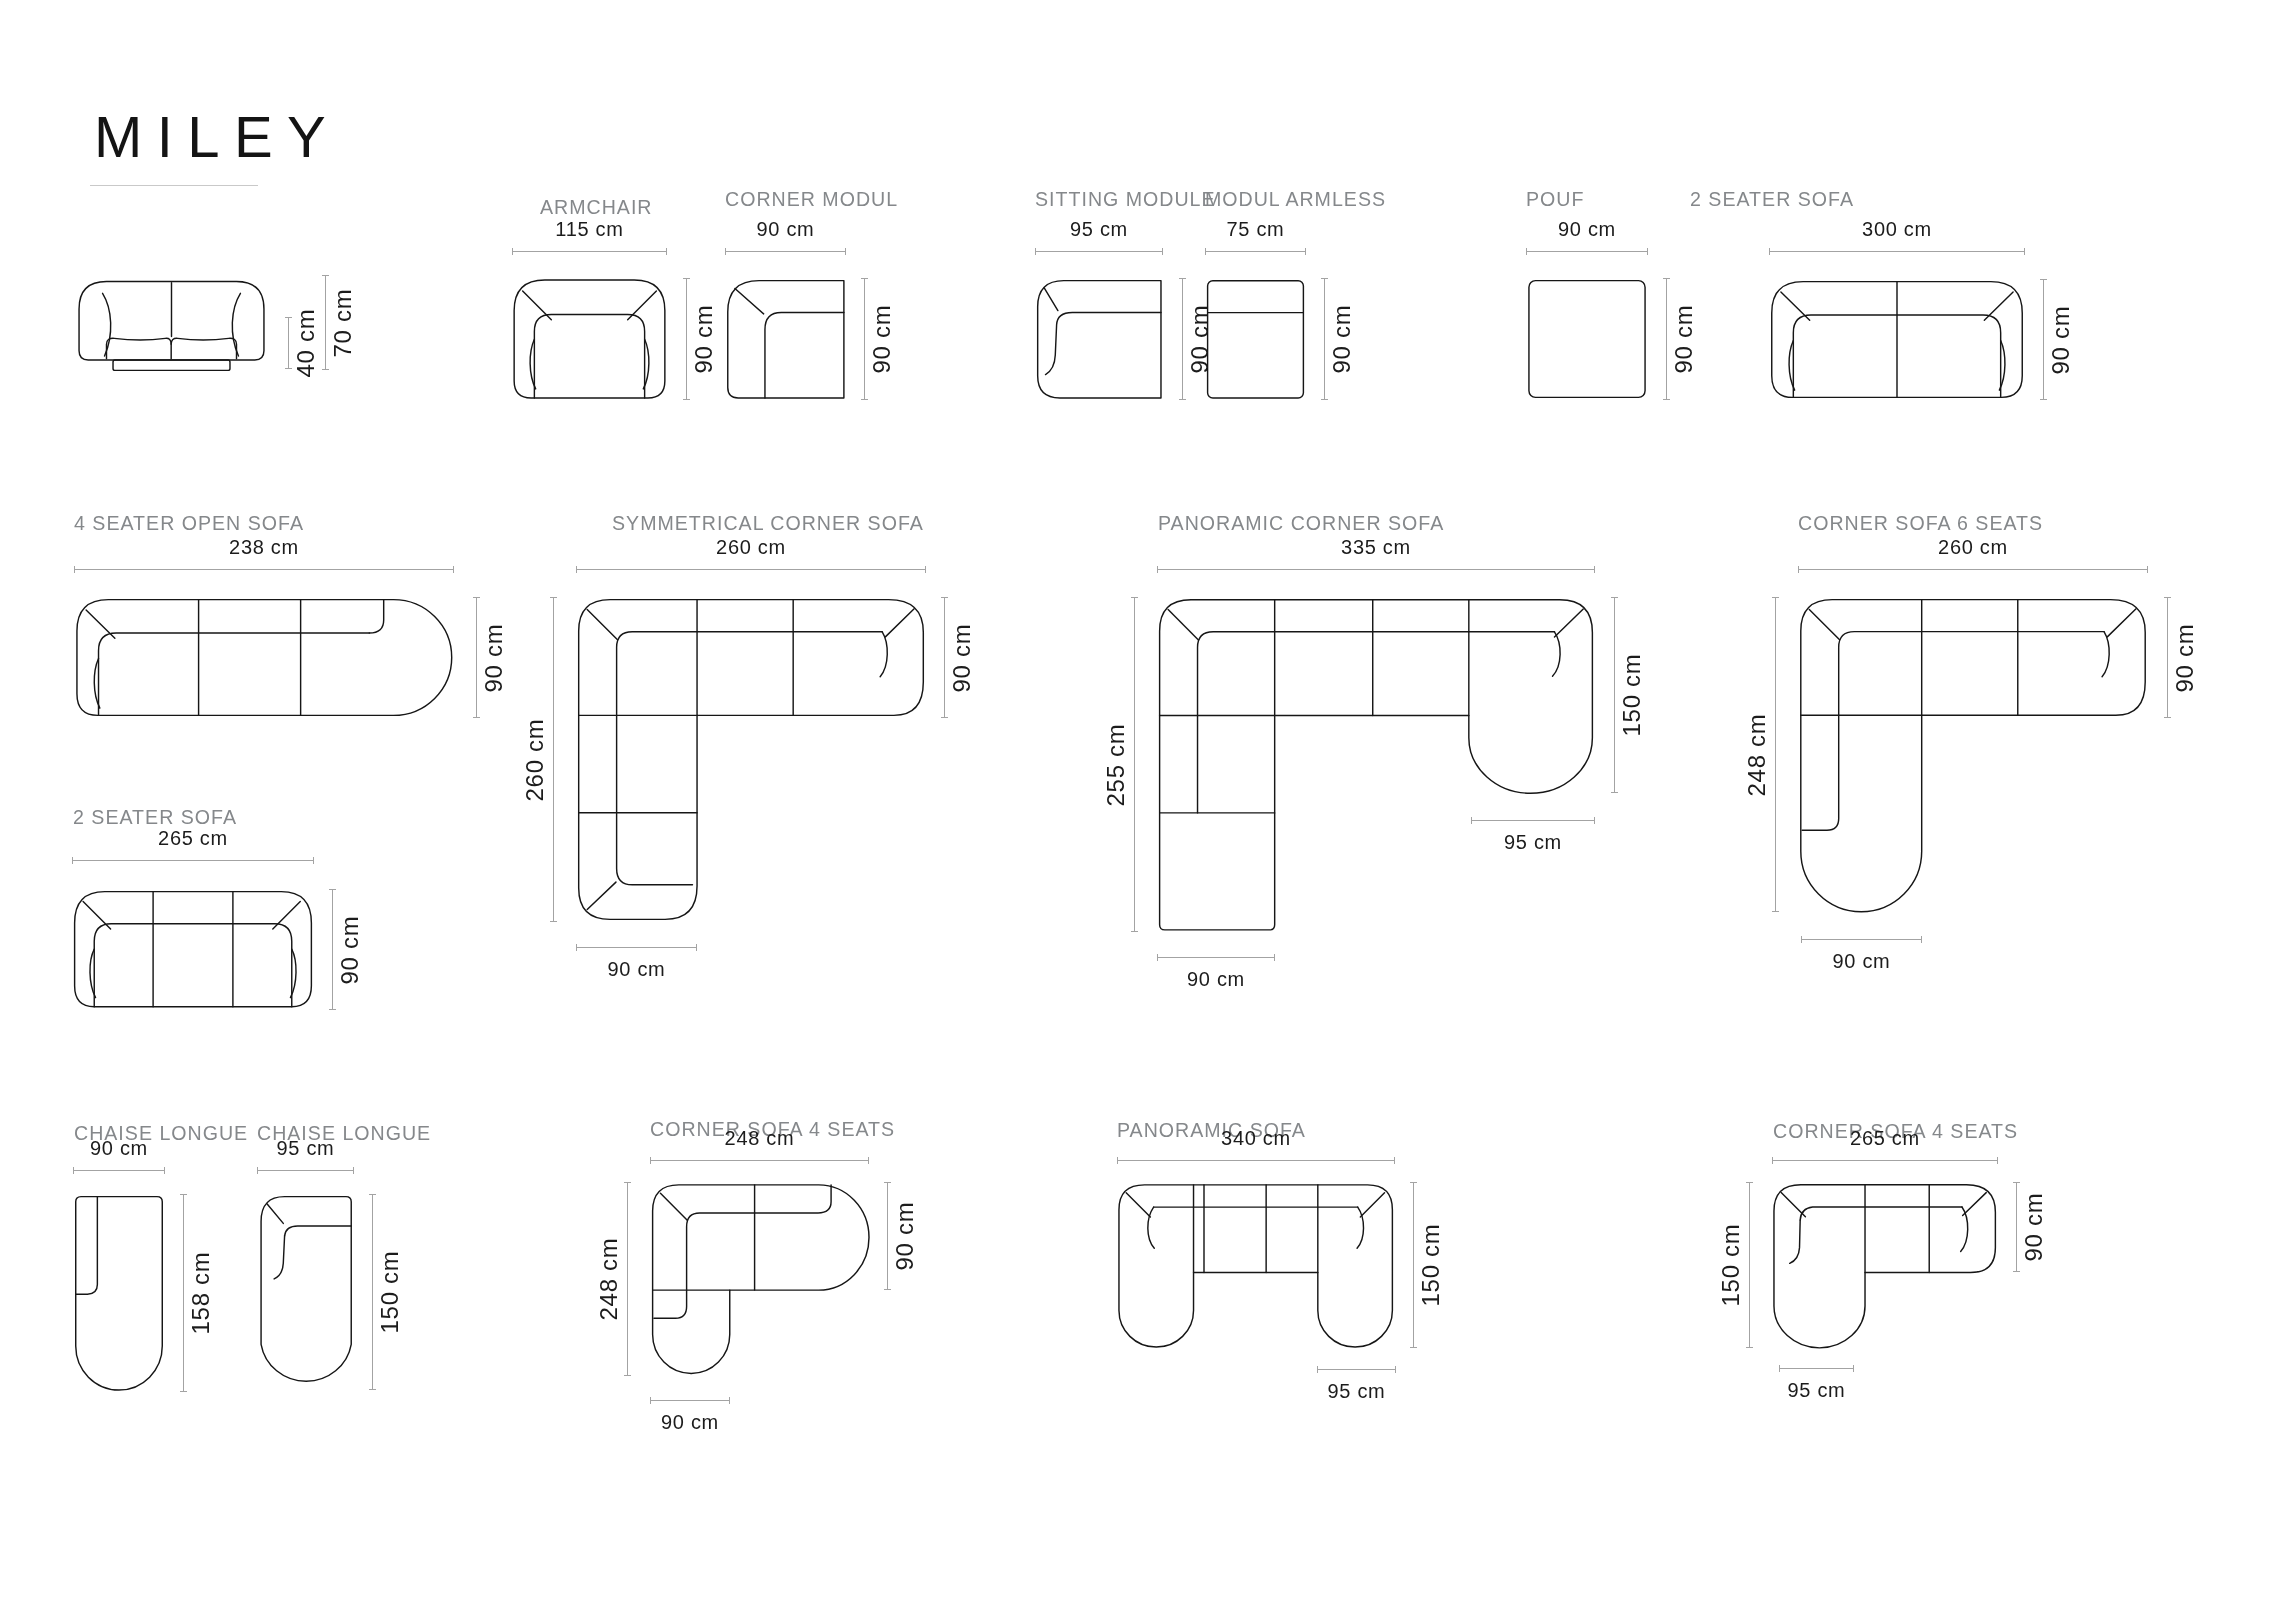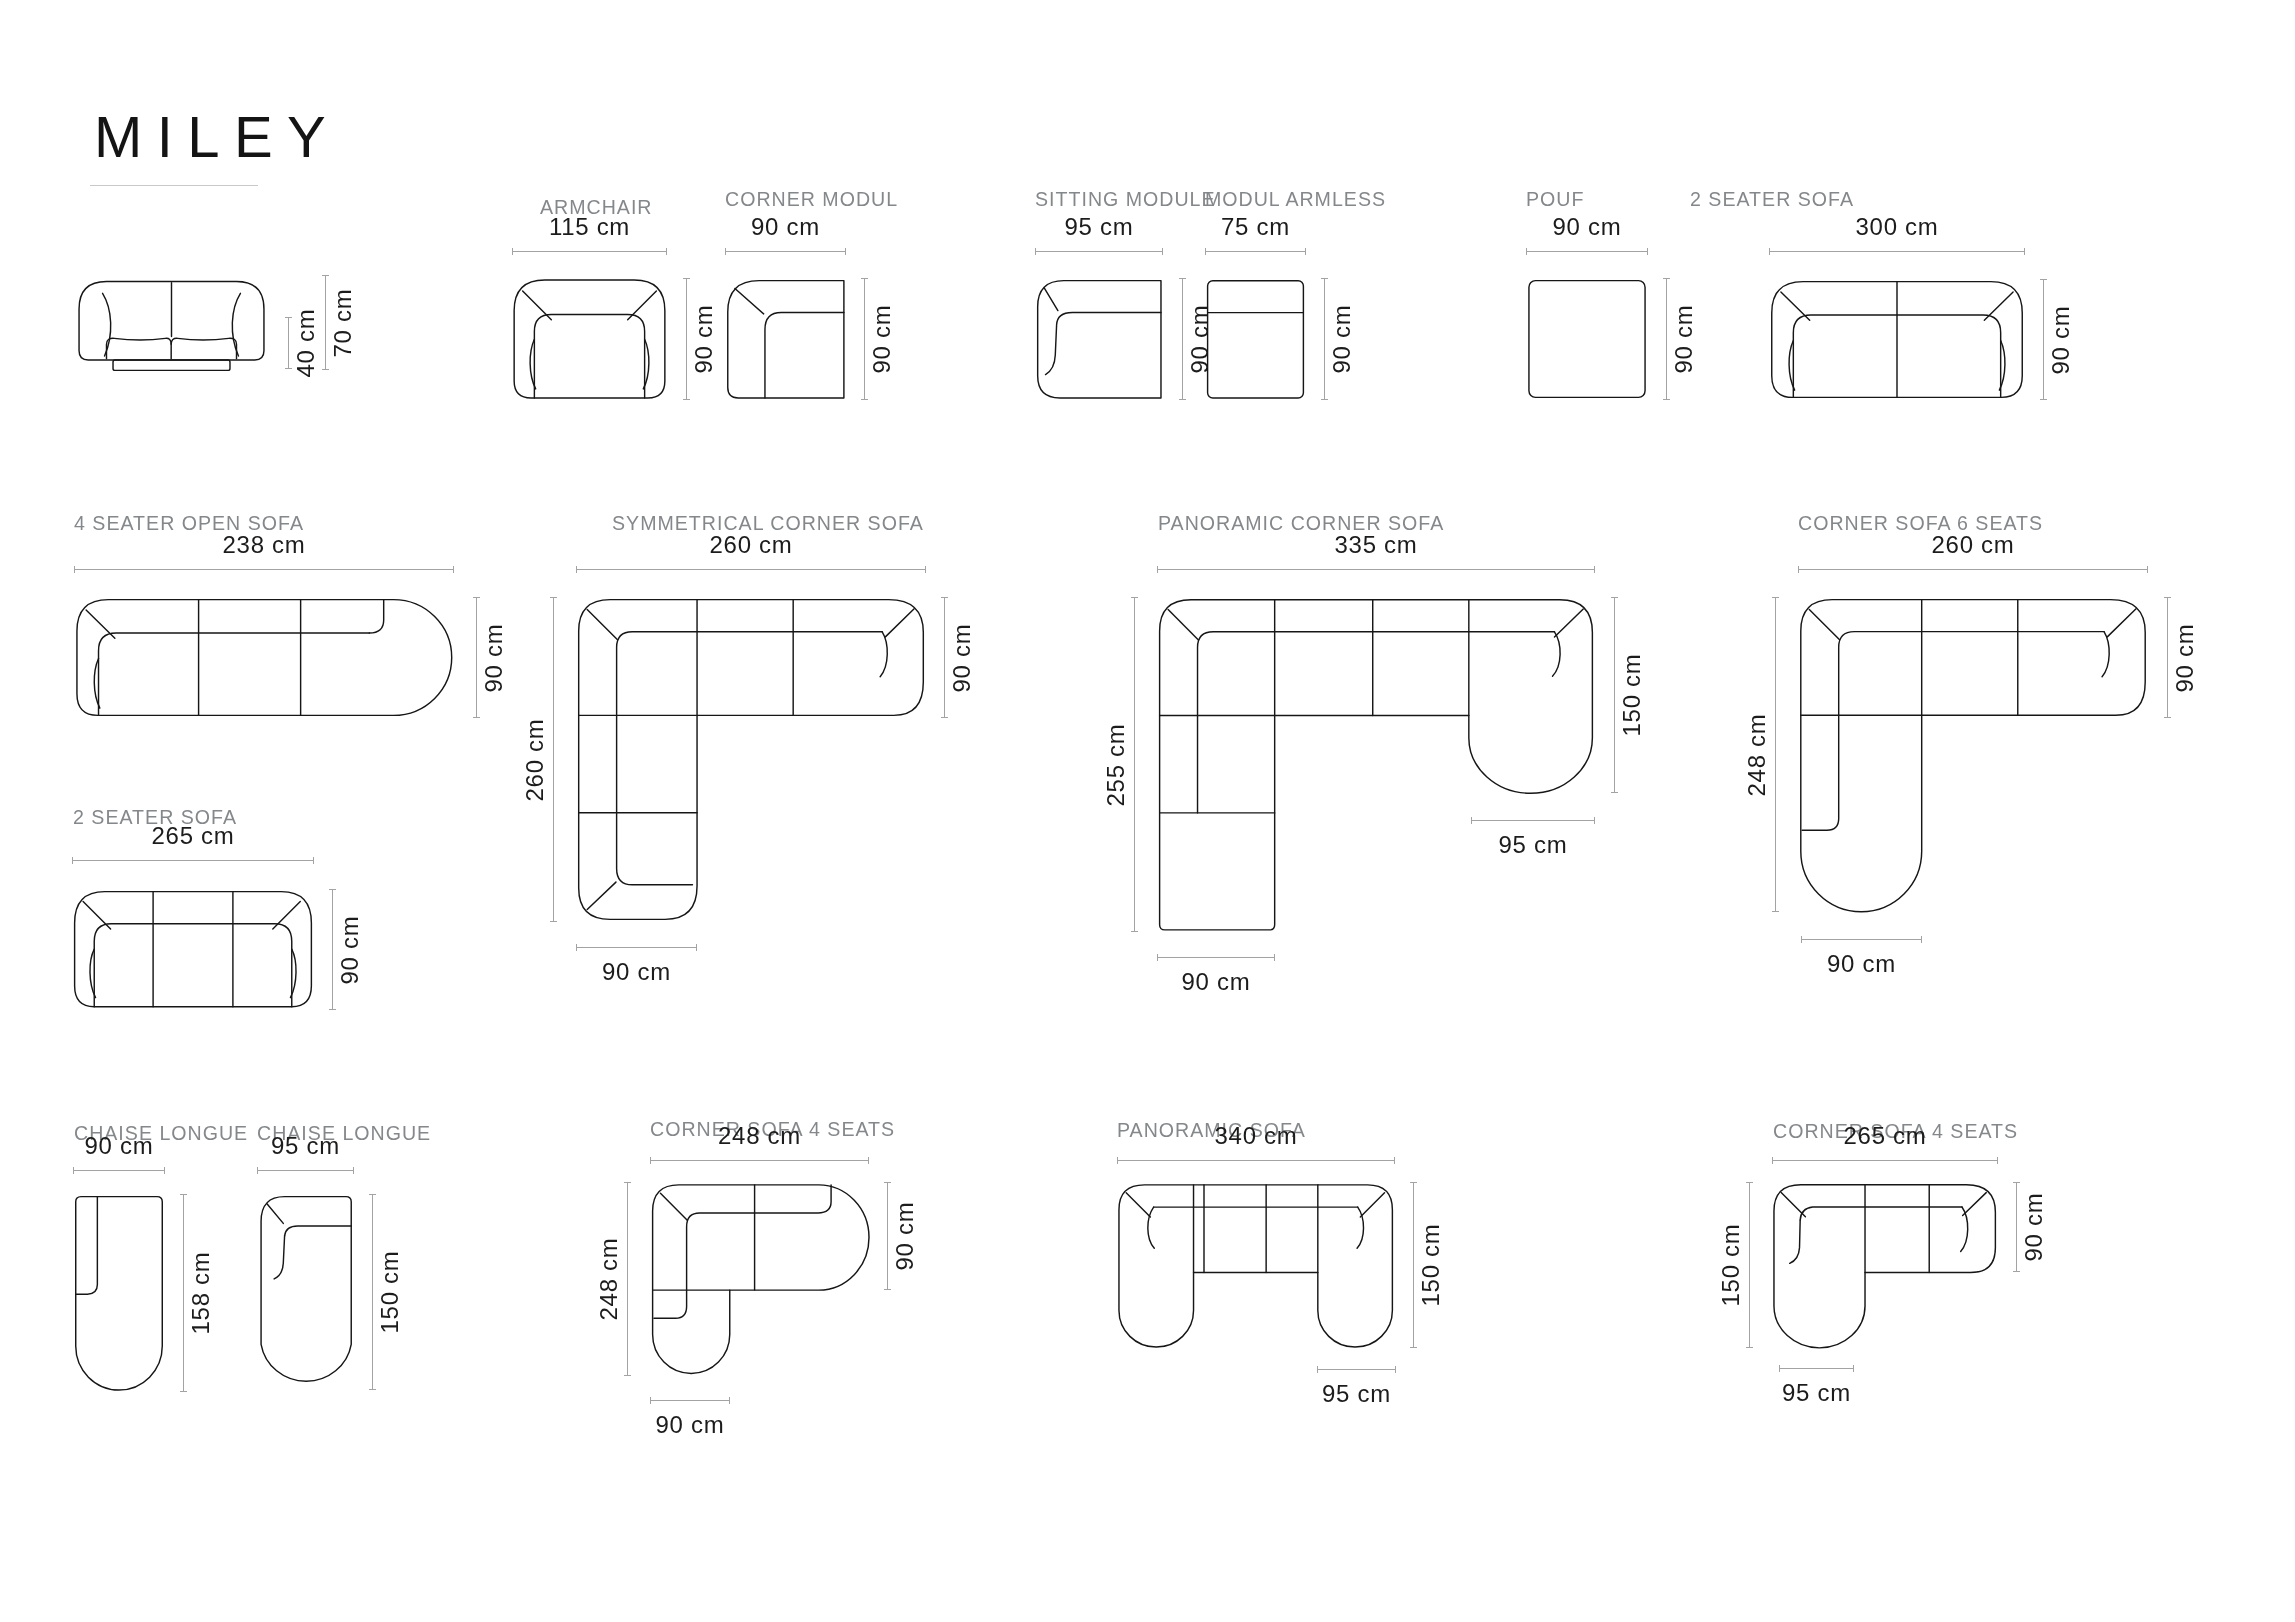--- a/index.html
+++ b/index.html
@@ -22,21 +22,21 @@
   
   .dimh,.dimv{position:absolute;}
   .hline{position:absolute;left:0;top:0;width:100%;height:0.7px;background:#a3a3a3;}
   .hline::before,.hline::after{content:"";position:absolute;width:0.7px;height:6.5px;top:-2.9px;background:#a3a3a3;}
   .hline::before{left:0;} .hline::after{right:0;}
   .vline{position:absolute;left:0;top:0;width:0.7px;height:100%;background:#a3a3a3;}
   .vline::before,.vline::after{content:"";position:absolute;height:0.7px;width:6.5px;left:-2.9px;background:#a3a3a3;}
   .vline::before{top:0;} .vline::after{bottom:0;}
   .htext{
     position:absolute;left:50%;bottom:10.5px;transform:translateX(-50%);
-    font-size:24px;color:#1c1c1c;white-space:nowrap;letter-spacing:0.7px;
+    font-size:20px;color:#1c1c1c;white-space:nowrap;letter-spacing:0.7px;
   }
   .dimh.below .htext{bottom:auto;top:10.5px;}
   .vtext{
     position:absolute;top:50%;left:18.3px;font-size:24px;color:#1c1c1c;white-space:nowrap;
     letter-spacing:0.7px;transform:translate(-50%,-50%) rotate(-90deg);
   }
   .dimv.lab-left .vtext{left:-18.3px;}
 </style>
 </head>
 <body>

